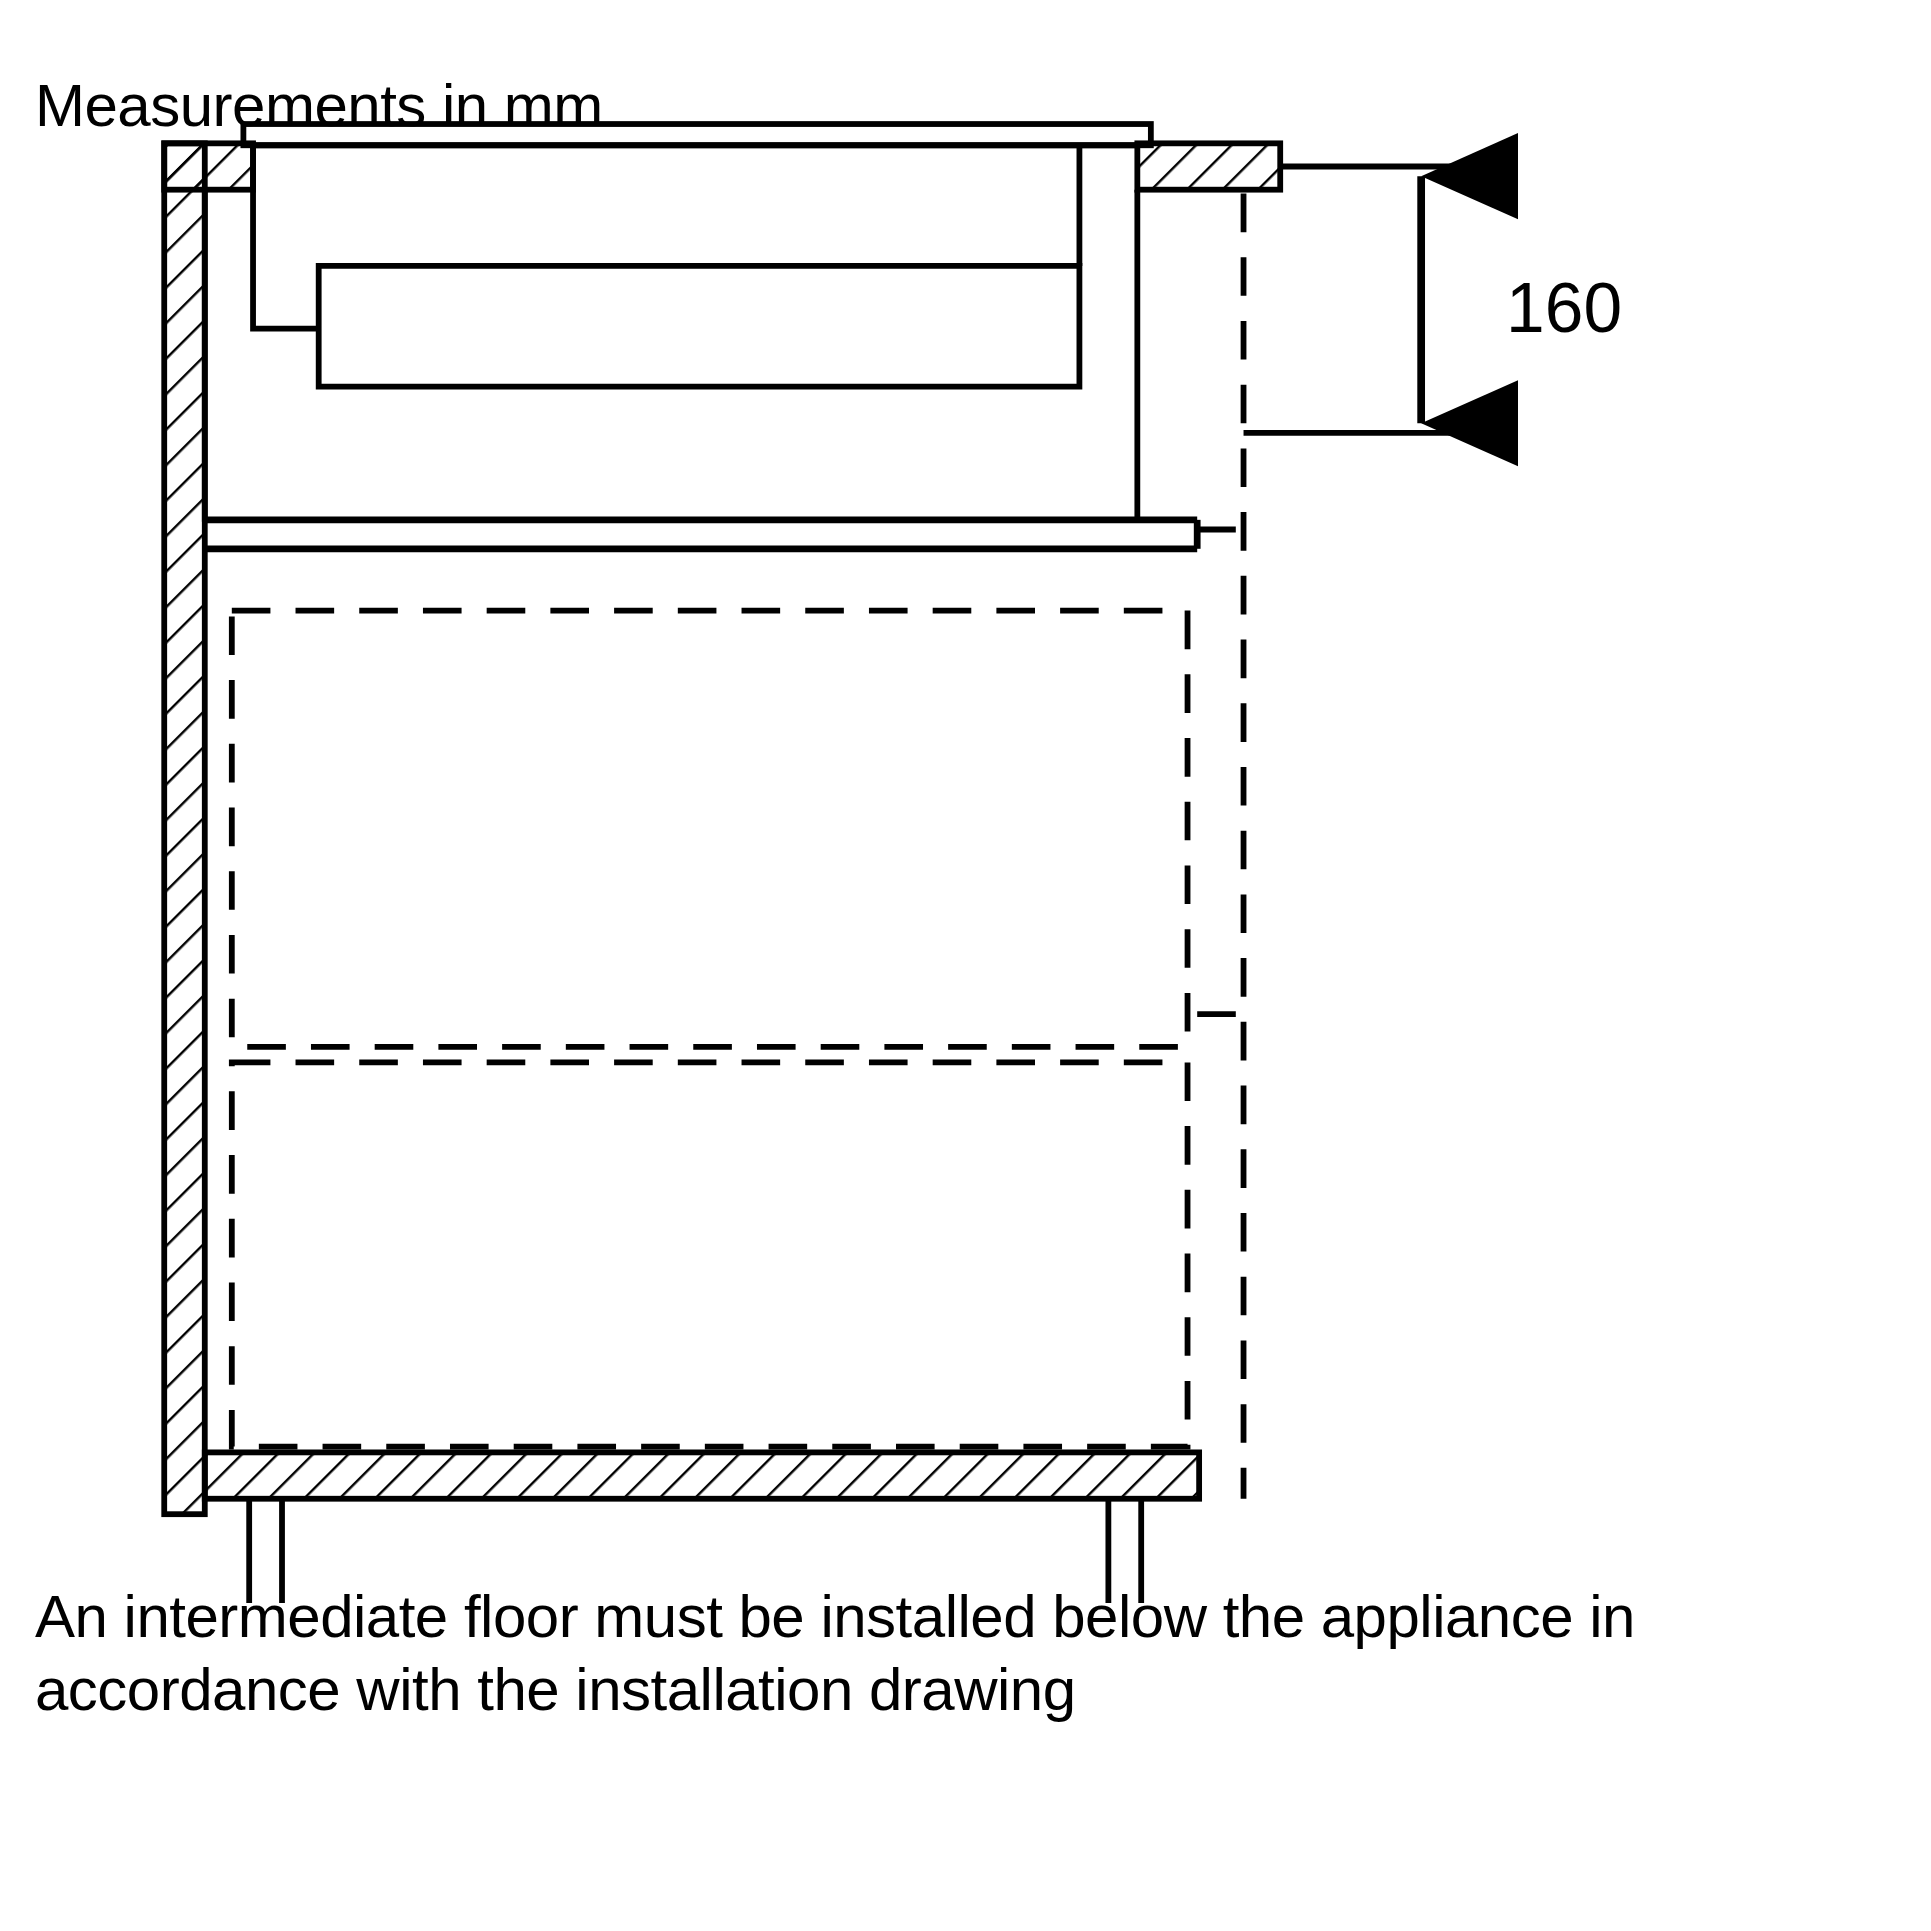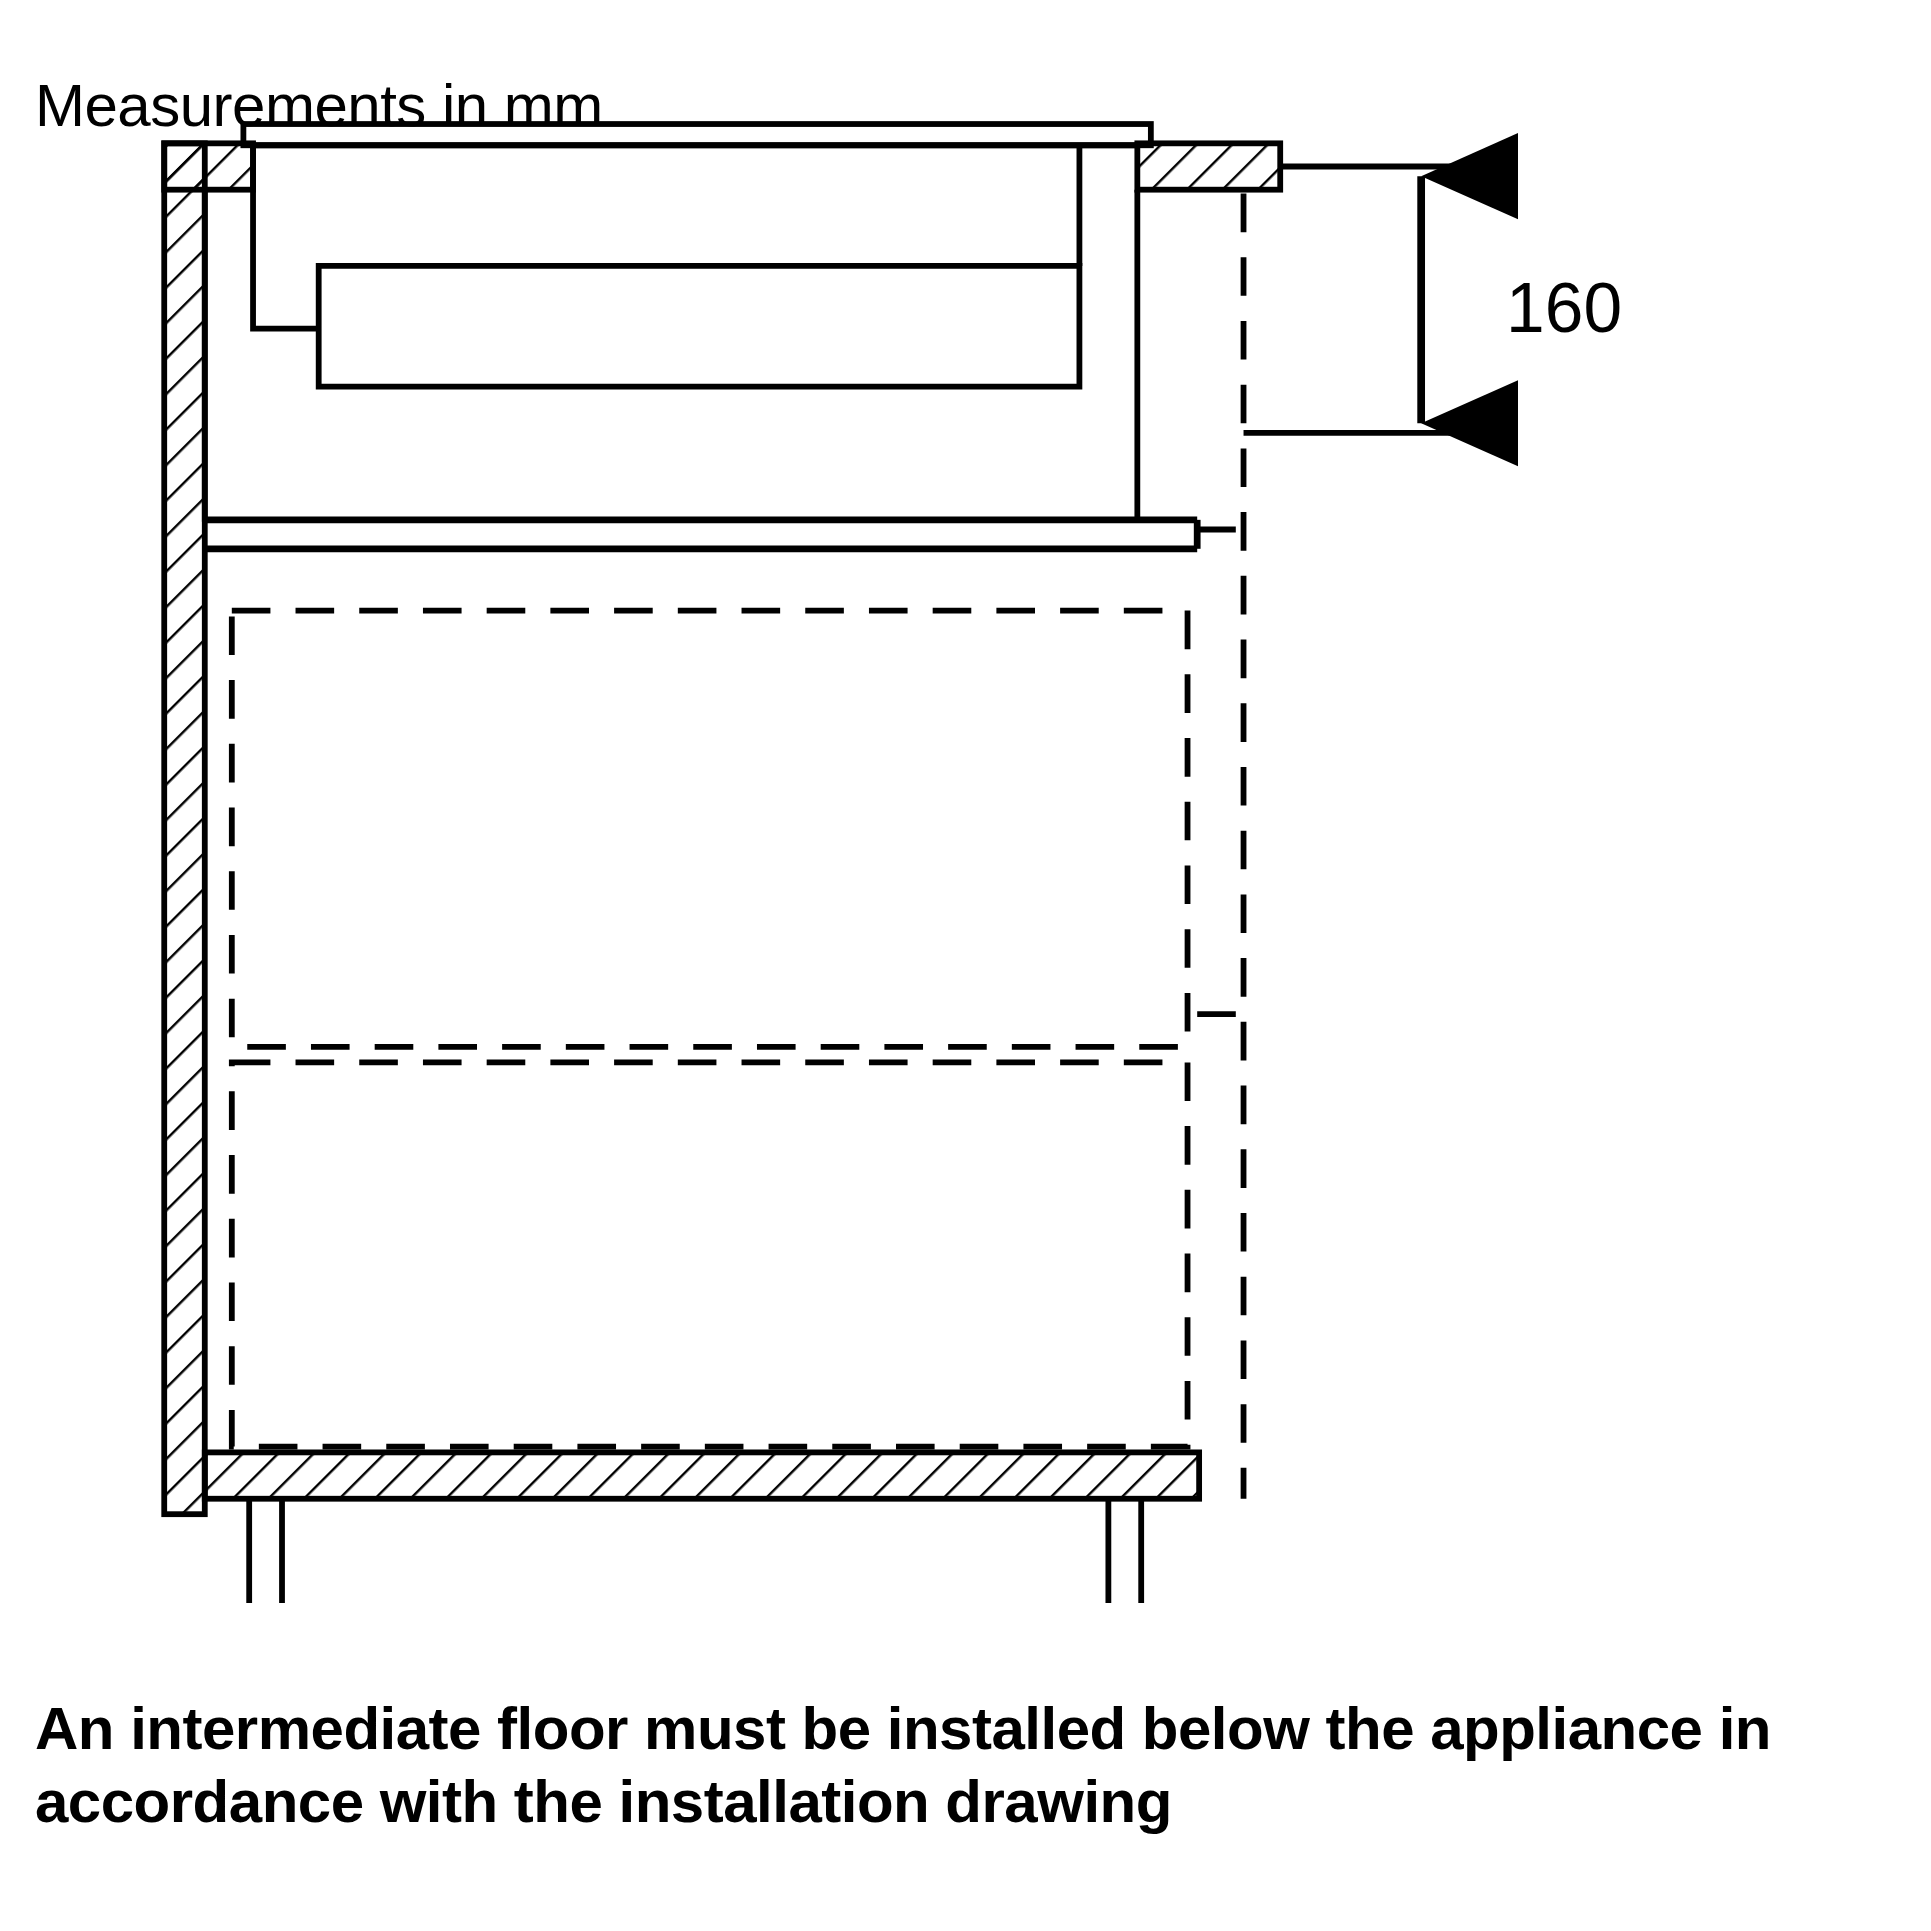--- a/index.html
+++ b/index.html
@@ -33,26 +33,25 @@
   .drawing {
     position: absolute;
     left: 0;
     top: 97px;
     width: 1931px;
     height: 1506px;
   }
   .note {
     position: absolute;
     left: 35px;
-    top: 1692px;
+    top: 1580px;
     width: 1854px;
     font-size: 60px;
     line-height: 73px;
     letter-spacing: -0.5px;
-    font-weight: bold;
   }
   .dim-label {
     font-family: "Liberation Sans", sans-serif;
     font-size: 72px;
   }
 </style>
 </head>
 <body>
 
 <div id="page">

